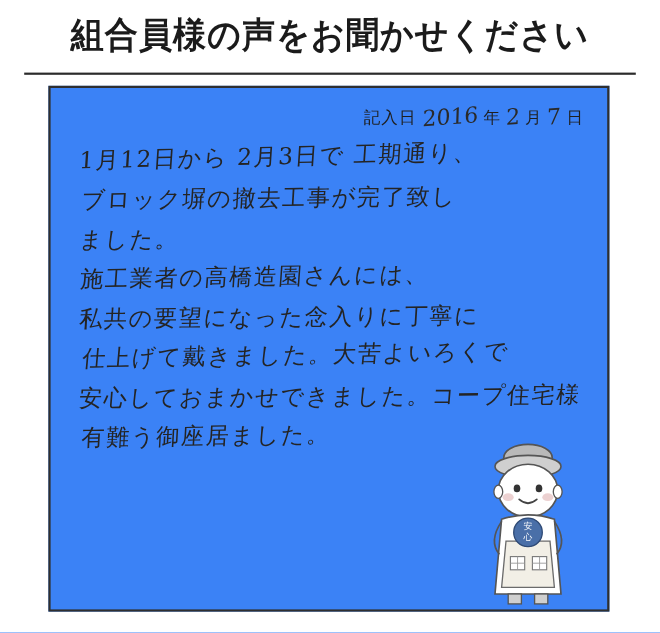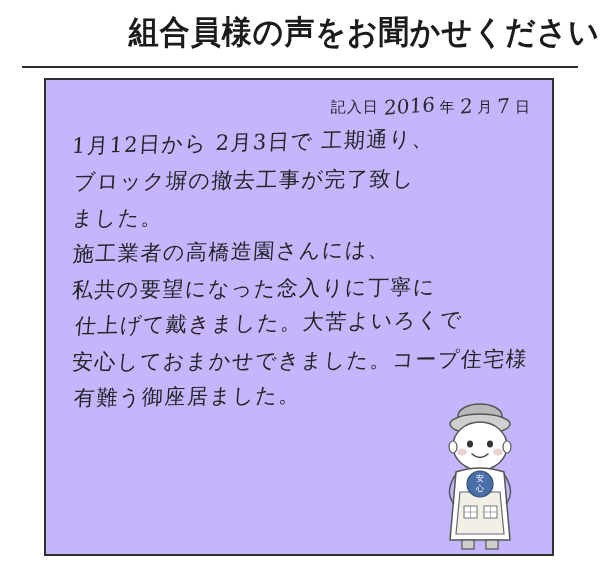--- a/index.html
+++ b/index.html
@@ -19,21 +19,21 @@
     width: 600px;
     height: 575px;
     box-sizing: border-box;
   }
   
   .header {
     position: absolute;
     left: 0;
     top: 12px;
     width: 600px;
-    text-align: right;
+    text-align: center;
   }
   .header-title {
     display: inline-block;
     font-size: 30px;
     font-weight: bold;
     letter-spacing: 1px;
     color: #1b1b1b;
     font-family: "DejaVu Sans", sans-serif;
     transform: scaleY(1.08);
   }
@@ -47,21 +47,21 @@
   }
   
   .form-box {
     position: absolute;
     left: 44px;
     top: 78px;
     width: 510px;
     height: 478px;
     border: 2px solid #2f2f2f;
     box-sizing: border-box;
-    background: #c4b5fd;
+    background: #3b82f6;
   }
   
   .date-line {
     position: absolute;
     right: 22px;
     top: 14px;
     display: flex;
     align-items: flex-end;
     gap: 4px;
     font-family: "DejaVu Sans", sans-serif;

